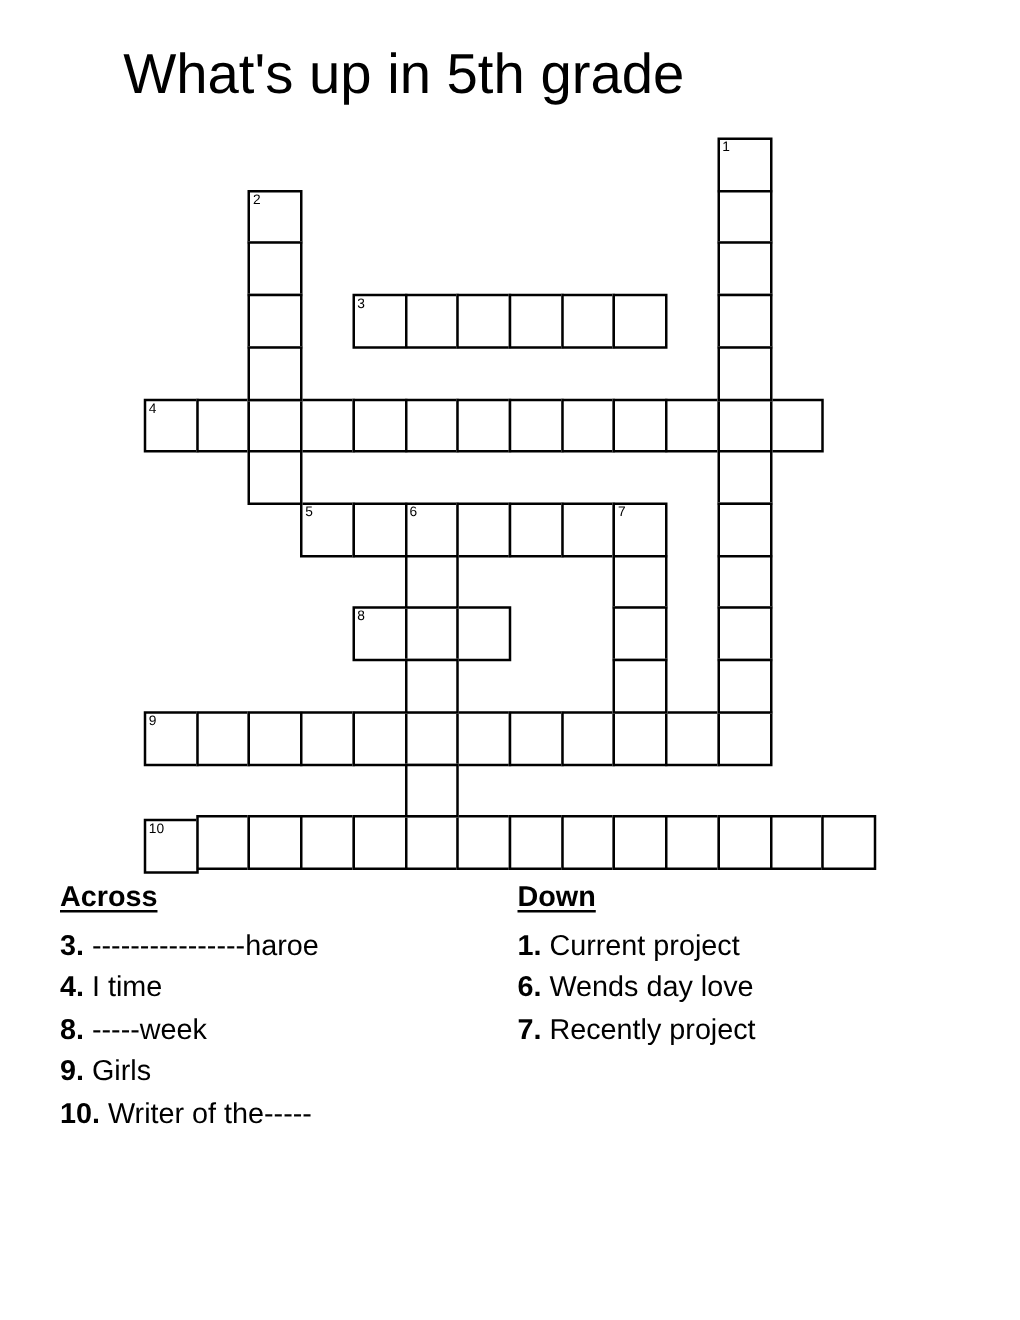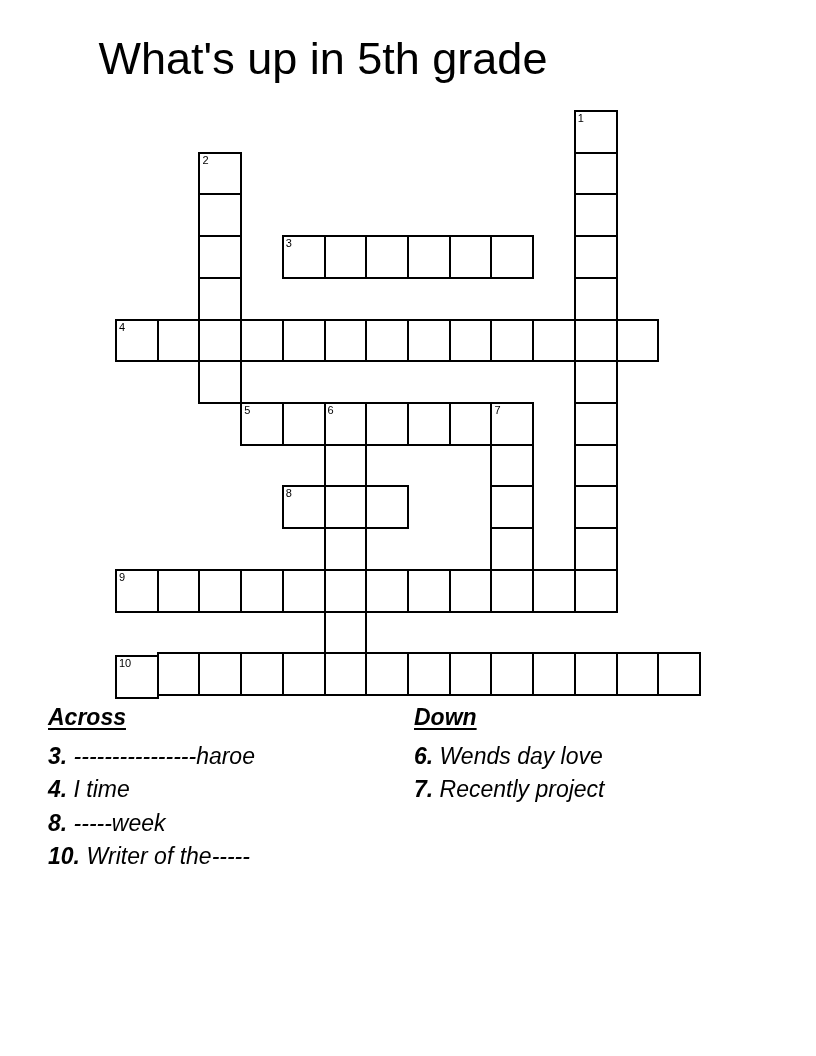--- a/index.html
+++ b/index.html
@@ -37,21 +37,20 @@
     position: absolute;
     top: 0px;
     left: 2px;
     font-size: 11px;
     line-height: 13px;
   }
   .clues-col {
     position: absolute;
     top: 702px;
     font-size: 23px;
-    font-style: italic;
   }
   #across-col { left: 48px; }
   #down-col   { left: 414px; }
   .clues-heading {
     font-weight: 700;
     text-decoration: underline;
     text-decoration-thickness: 2px;
     text-underline-offset: 3px;
     height: 33.5px;
     line-height: 30px;
@@ -167,23 +166,25 @@
     <div class="cell" style="left: 490.39px; top: 485.39px; width: 43.71px; height: 43.71px;"></div>
     <div class="cell" style="left: 490.39px; top: 527.1px; width: 43.71px; height: 43.71px;"></div>
   </div>
 
 <div id="across-col" class="clues-col">
   <div class="clues-heading">Across</div>
   <div>
       <div class="clue"><b>3. </b><span>----------------haroe</span></div>
       <div class="clue"><b>4. </b><span>I time</span></div>
       <div class="clue"><b>8. </b><span>-----week</span></div>
+      <div class="clue"><b>9. </b><span>Girls</span></div>
       <div class="clue"><b>10. </b><span>Writer of the-----</span></div>
     </div>
 </div>
 
 <div id="down-col" class="clues-col">
   <div class="clues-heading">Down</div>
   <div>
+      <div class="clue"><b>1. </b><span>Current project</span></div>
       <div class="clue"><b>6. </b><span>Wends day love</span></div>
       <div class="clue"><b>7. </b><span>Recently project</span></div>
     </div>
 </div>
 
 </body></html>

